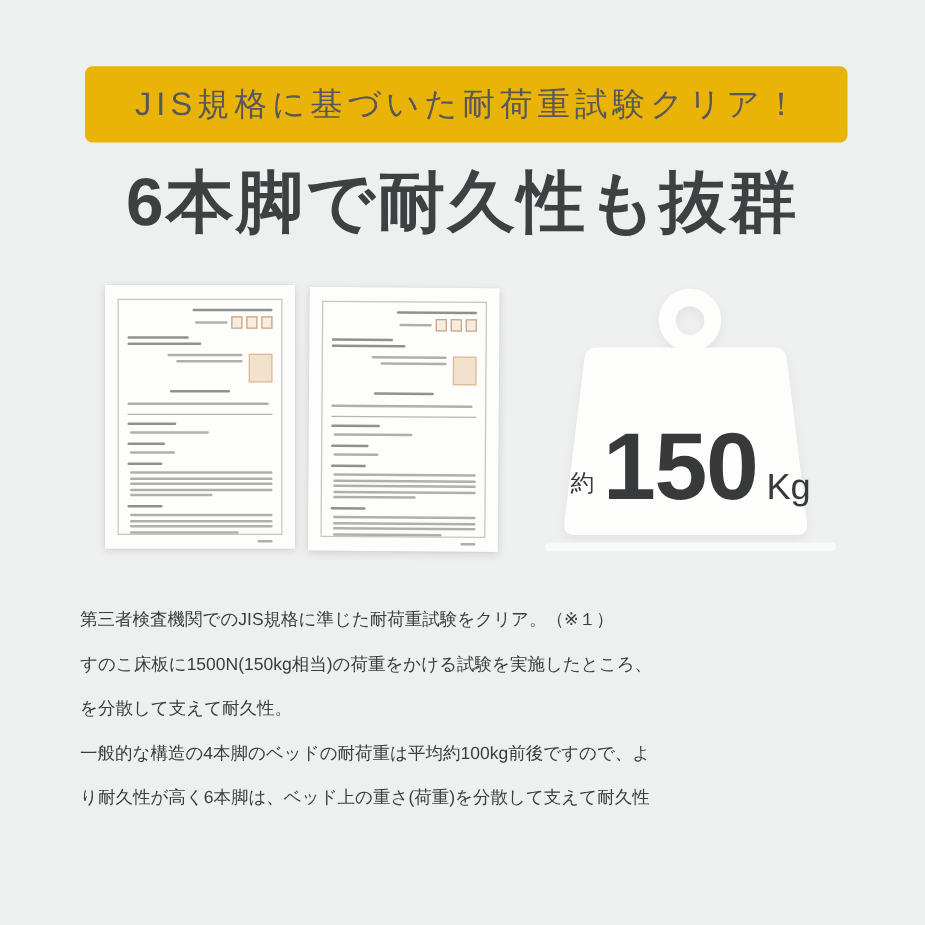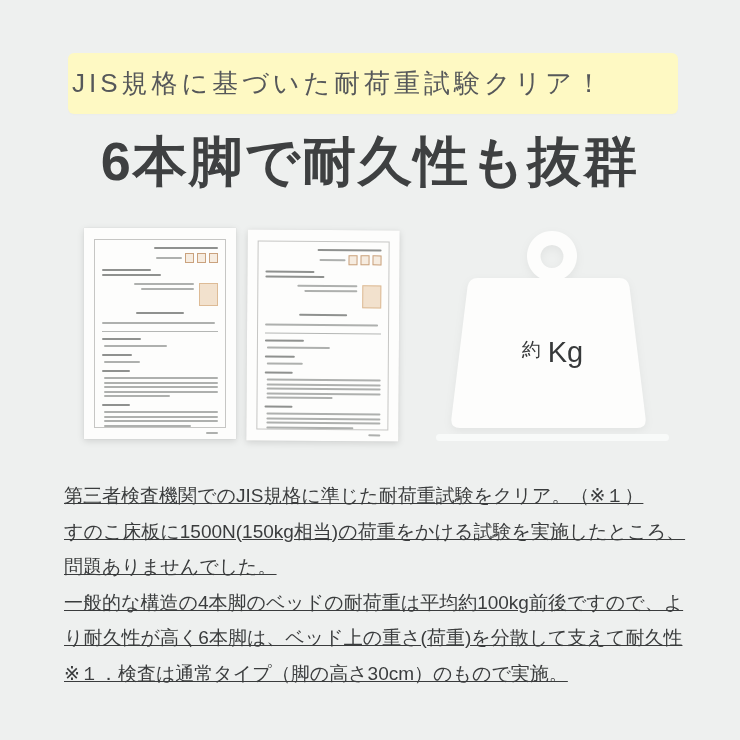--- a/index.html
+++ b/index.html
@@ -4,22 +4,22 @@
 <style>
   html,body{margin:0;padding:0;}
   body{
     width:740px;height:740px;position:relative;overflow:hidden;
     background:#eef0ef;
     font-family:"Liberation Sans","DejaVu Sans",sans-serif;
   }
   
   .banner{
     position:absolute;left:68px;top:53px;width:610px;height:61px;
-    background:#fef9c3;border-radius:6px;
-    display:flex;align-items:center;
+    background:#eab308;border-radius:6px;
+    display:flex;align-items:center;justify-content:center;
     box-shadow:0 1px 2px rgba(0,0,0,0.02);
   }
   .banner span{
     font-size:26px;letter-spacing:4px;padding-left:4px;
     color:#56585a;font-weight:400;white-space:nowrap;
   }
   
   .title{
     position:absolute;left:0;right:0;top:126px;margin:0;
     text-align:center;font-size:54px;font-weight:bold;
@@ -72,21 +72,21 @@
   .w-approx{font-size:19px;transform:translateY(-6px);}
   .w-num{font-size:76px;font-weight:600;letter-spacing:-1px;line-height:1;}
   .w-unit{font-size:29px;font-weight:500;}
   .w-base{
     position:absolute;left:6px;top:206px;width:233px;height:7px;
     background:#f8faf9;border-radius:4px;
   }
   
   .desc{
     position:absolute;left:64px;top:478px;width:625px;
-    font-size:19px;line-height:35.5px;color:#3a3c3d;text-decoration:underline;
+    font-size:14px;line-height:35.5px;color:#3a3c3d;
   }
   .desc div{white-space:nowrap;}
 </style>
 </head>
 <body>
 
 <div class="banner">
   <span>JIS規格に基づいた耐荷重試験クリア！</span>
 </div>
 
@@ -237,25 +237,25 @@
   </div>
   </div>
 
 <div class="weight">
   <svg width="245" height="216" viewBox="0 0 245 216">
     <path fill="#fdfdfc" fill-rule="evenodd" d="M122 3 a25 25 0 1 0 0.0001 0 Z M122 17 a11.5 11.5 0 1 1 -0.0001 0 Z"></path>
     <path fill="#fdfdfc" d="M48 50 L 189 50 Q 198 50 199.5 59 L 215.5 190 Q 216.8 200 207 200 L 30 200 Q 20.2 200 21.5 190 L 37.5 59 Q 39 50 48 50 Z"></path>
   </svg>
   <div class="w-value">
     <span class="w-approx">約</span>
+    <span class="w-num">150</span>
     <span class="w-unit">Kg</span>
   </div>
   <div class="w-base"></div>
 </div>
 
 <div class="desc">
   <div>第三者検査機関でのJIS規格に準じた耐荷重試験をクリア。（※１）</div>
   <div>すのこ床板に1500N(150kg相当)の荷重をかける試験を実施したところ、</div>
-  <div>問題ありませんでした。</div>
+  <div>を分散して支えて耐久性。</div>
   <div>一般的な構造の4本脚のベッドの耐荷重は平均約100kg前後ですので、よ</div>
   <div>り耐久性が高く6本脚は、ベッド上の重さ(荷重)を分散して支えて耐久性</div>
-  <div>※１．検査は通常タイプ（脚の高さ30cm）のもので実施。</div>
 </div>
 
 </body></html>

